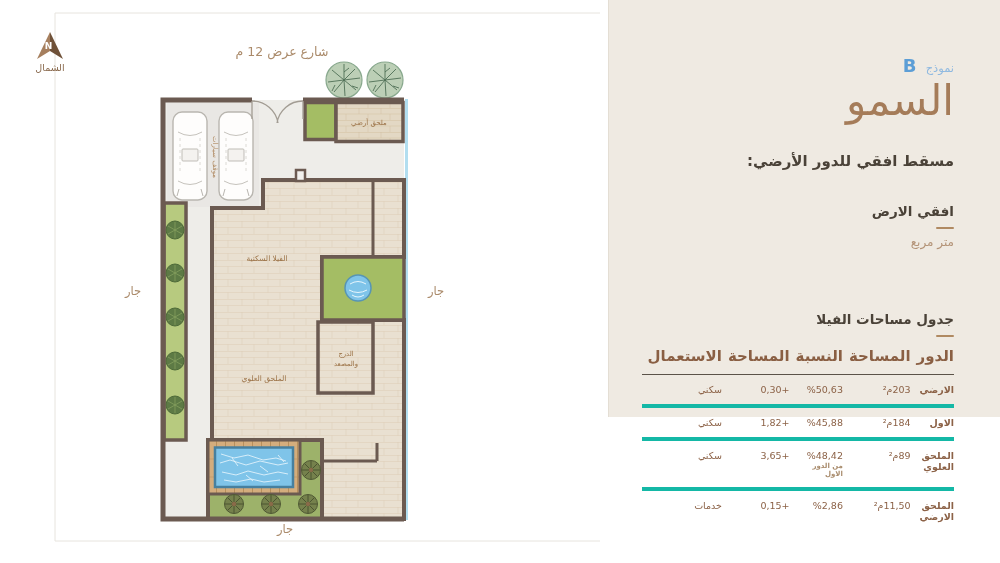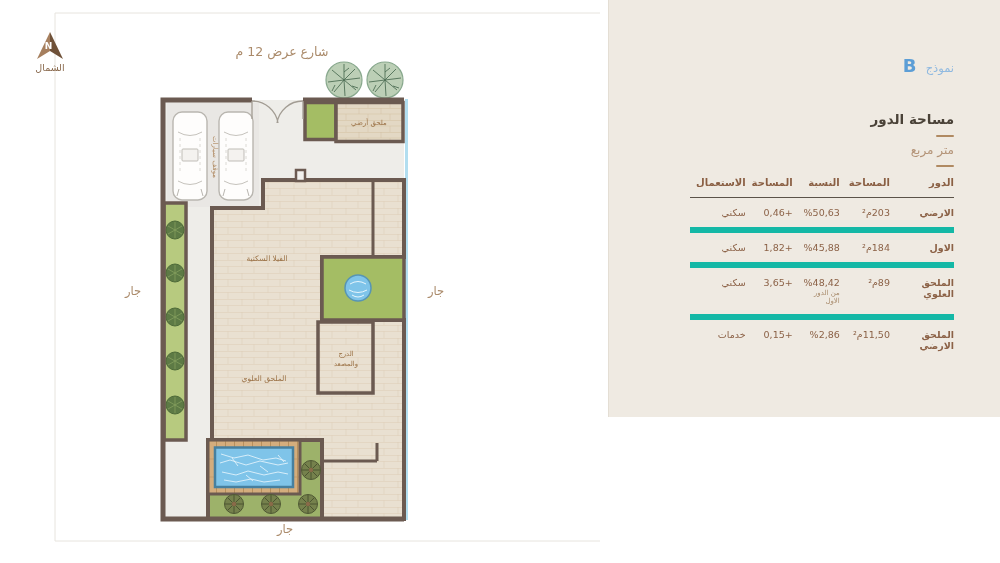--- a/index.html
+++ b/index.html
@@ -16,27 +16,27 @@
   .model-letter{font-size:18px;font-weight:bold;color:#5c9ed6;padding-right:4px;}
   .title-1{font-size:26px;color:#a57c59;margin-top:10px;line-height:1.05;}
   .title-2{font-size:42px;color:#a57c59;line-height:1.0;margin-top:2px;}
   .subtitle{font-size:15px;font-weight:bold;color:#4a4238;margin-top:30px;}
   .area-label{font-size:13.5px;font-weight:bold;color:#4a4238;margin-top:33px;}
   .dash{width:18px;height:2px;background:#b08a62;border-radius:1px;margin:8px 0 6px;}
   .area-value{font-family:"DejaVu Serif",serif;font-size:31px;color:#aa8158;letter-spacing:1px;}
   .area-unit{font-size:12px;color:#b49478;margin-top:1px;}
   .table-title{font-size:13.5px;font-weight:bold;color:#4a4238;margin-top:62px;}
   table.areas{border-collapse:collapse;margin-top:10px;width:264px;}
-  table.areas th{font-size:10px;font-weight:bold;color:#8a5f43;text-align:right;
+  table.areas th{font-size:15px;font-weight:bold;color:#8a5f43;text-align:right;
                  padding:0 0 9px 6px;border-bottom:1.5px solid #5b5349;}
   table.areas td{font-size:9.5px;color:#8c6247;text-align:right;padding:9px 0 9px 6px;
-                 border-bottom:6px solid #14b8a6;vertical-align:top;}
+                 border-bottom:4px solid #14b8a6;vertical-align:top;}
   table.areas tr:last-child td{border-bottom:none;}
   td.floor{font-weight:bold;}
-  .note{font-size:7px;color:#a98c6d;margin-top:1px;}
+  .note{font-size:7px;color:#a98c6d;margin-top:1px;font-weight:bold;}
 
   
   text{font-family:"DejaVu Sans",sans-serif;}
   .lbl-street{font-size:12.5px;fill:#ab8b6b;}
   .lbl-jar{font-size:11.5px;fill:#ab8b6b;}
   .lbl-room{font-size:7.5px;fill:#9a7044;}
   .lbl-room-s{font-size:6.8px;fill:#9a7044;}
   .lbl-annex{font-size:7px;fill:#9a7044;}
   .lbl-parking{font-size:7px;fill:#b08a62;}
   .lbl-north{font-size:9.5px;fill:#8a6a4e;}
@@ -165,26 +165,29 @@
       <text class="lbl-jar" x="285" y="533" text-anchor="middle">جار</text>
     </svg>
   </section>
 
   <aside class="panel" dir="rtl">
     <div class="model-row">
       <span class="model-word">نموذج</span>
       <span class="model-letter">B</span>
     </div>
 
-
-
-    <div class="area-label">مساحة الدور</div>
+    <div class="title-2">السمو</div>
+
+    <div class="subtitle">مسقط افقي للدور الأرضي:</div>
+
+    <div class="area-label">افقي الارض</div>
     <div class="dash"></div>
     <div class="area-unit">متر مربع</div>
 
+    <div class="table-title">جدول مساحات الفيلا</div>
     <div class="dash"></div>
 
     <table class="areas">
       <colgroup>
           <col style="width:78px">
           <col style="width:52px">
           <col style="width:50px">
           <col style="width:44px">
           <col style="width:40px">
         </colgroup>
@@ -195,21 +198,21 @@
           <th>النسبة</th>
           <th>المساحة</th>
           <th>الاستعمال</th>
         </tr>
       </thead>
       <tbody>
         <tr>
           <td class="floor">الارضي</td>
           <td>203م²</td>
           <td>%50,63</td>
-          <td>+0,46</td>
+          <td>+0,30</td>
           <td>سكني</td>
         </tr>
         <tr>
           <td class="floor">الاول</td>
           <td>184م²</td>
           <td>%45,88</td>
           <td>+1,82</td>
           <td>سكني</td>
         </tr>
         <tr>

